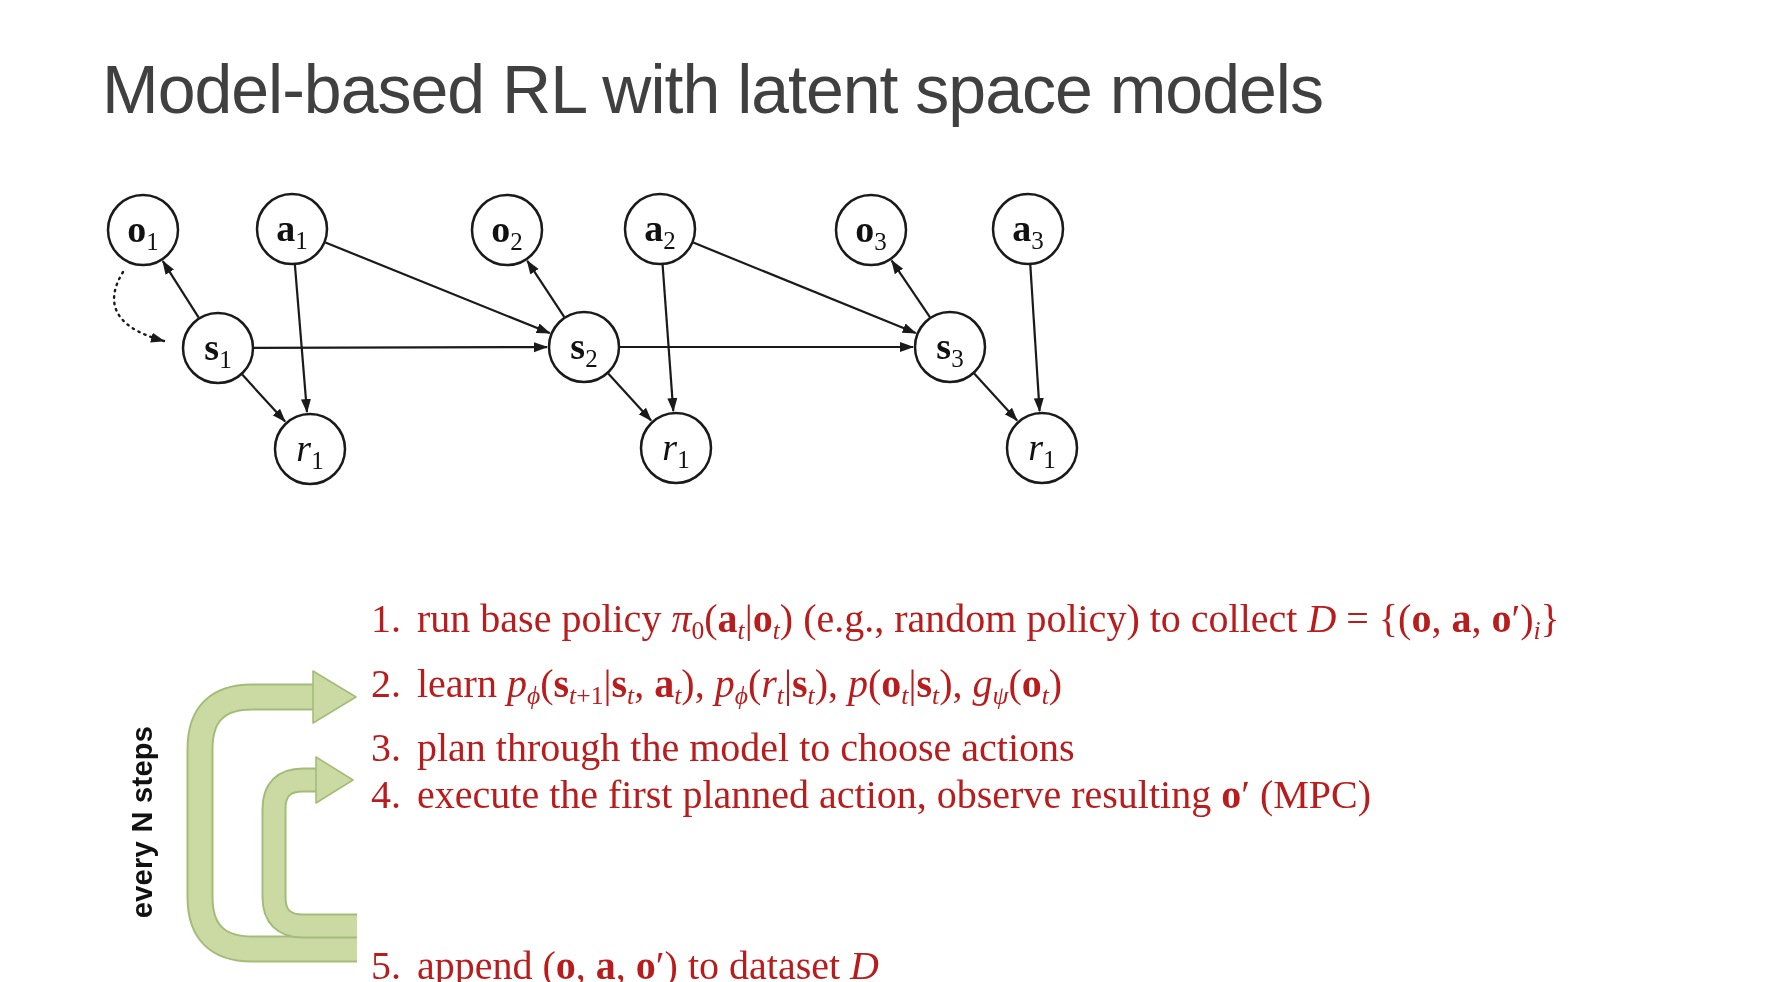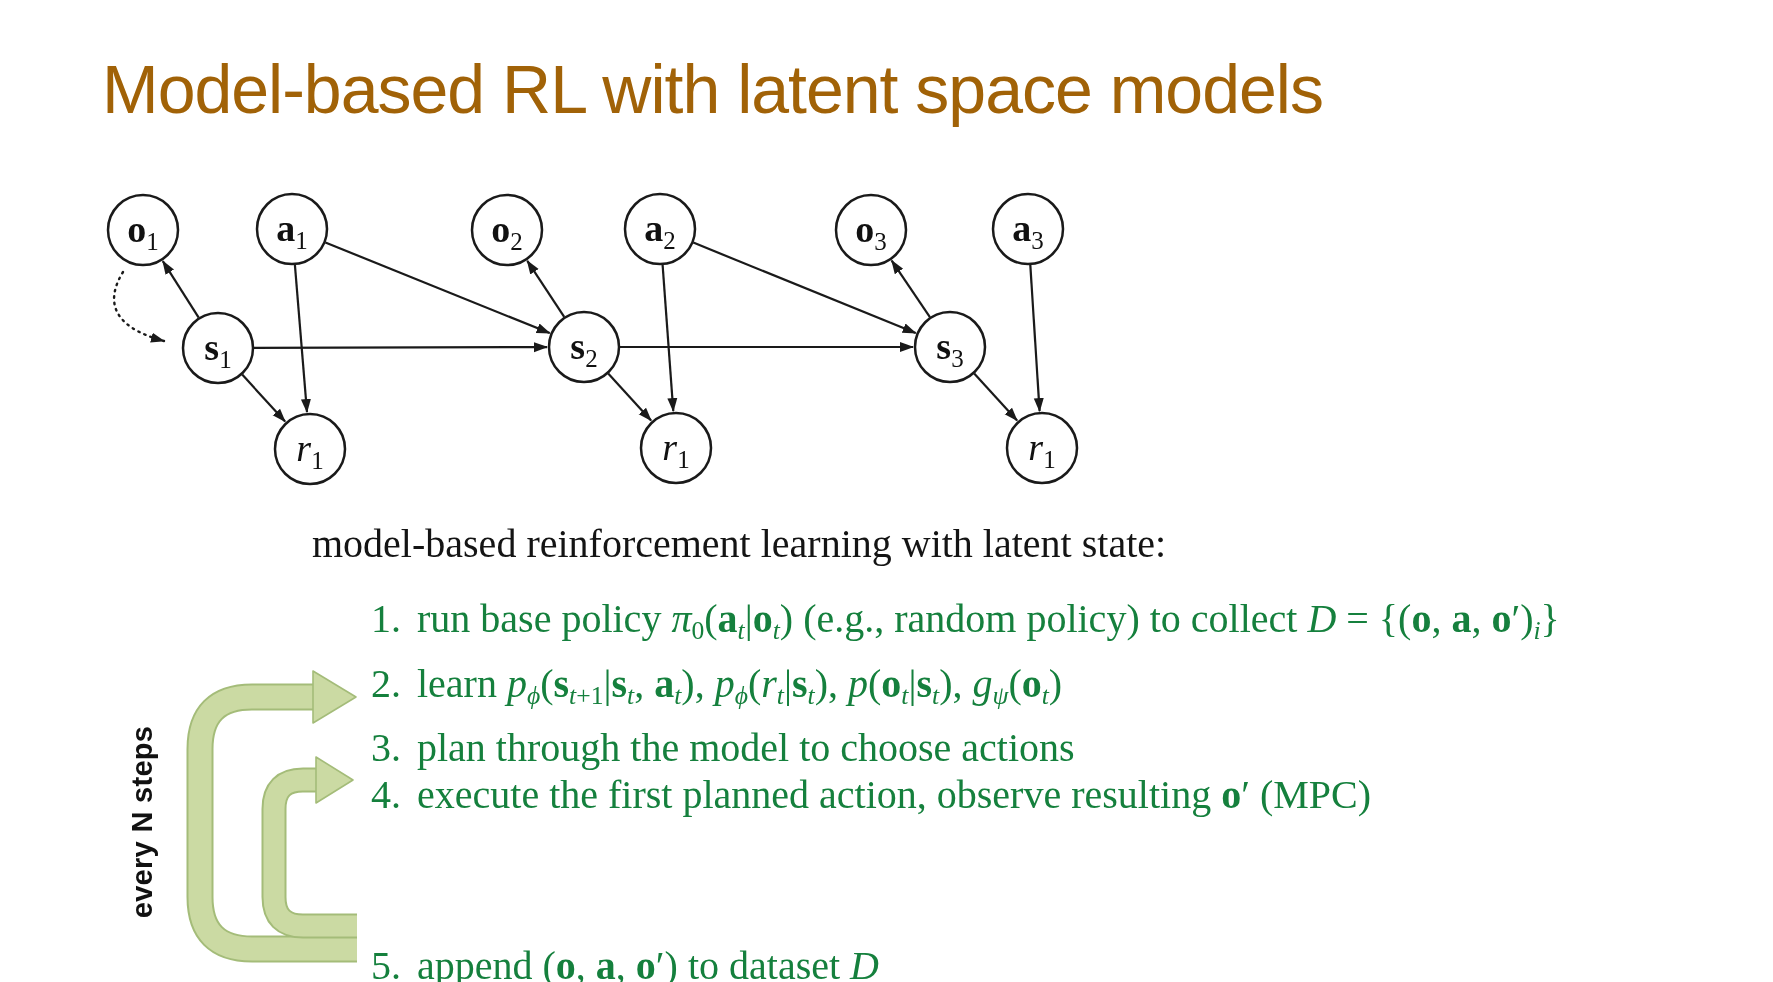--- a/index.html
+++ b/index.html
@@ -11,41 +11,41 @@
     font-family:"Liberation Serif","DejaVu Serif",serif;
     color:#1a1a1a;
   }
   .title{
     position:absolute;
     left:102px;top:50px;
     font-family:"Liberation Sans","DejaVu Sans",sans-serif;
     font-size:68px;
     font-weight:400;
     letter-spacing:-1px;
-    color:#a16207;
+    color:#404040;
     white-space:nowrap;
   }
   .diagram-svg{
     position:absolute;left:0;top:0;
   }
   .intro-line{
     position:absolute;
     left:312px;top:524px;
     font-size:40px;
     line-height:40px;
     white-space:nowrap;
     color:#141414;
   }
   .algo-item{
     position:absolute;
     left:371px;
     font-size:40px;
     line-height:40px;
     white-space:nowrap;
-    color:#15803d;
+    color:#b91c1c;
   }
   .algo-item .num{
     display:inline-block;
     width:46px;
   }
   .algo-item i{font-style:italic;}
   .algo-item b{font-weight:bold;}
   .algo-item sub{
     font-size:64%;
     vertical-align:baseline;
@@ -160,21 +160,20 @@
           <circle cx="676" cy="448" r="35" class="graph-node-circle"></circle>
           <text x="676" y="460" text-anchor="middle" class="node-label"><tspan font-size="38" font-style="italic">r</tspan><tspan font-size="25" dy="8">1</tspan></text>
         </g>
         <g>
           <circle cx="1042" cy="448" r="35" class="graph-node-circle"></circle>
           <text x="1042" y="460" text-anchor="middle" class="node-label"><tspan font-size="38" font-style="italic">r</tspan><tspan font-size="25" dy="8">1</tspan></text>
         </g>
       </g>
   </svg>
 
-  <div class="intro-line">model-based reinforcement learning with latent state:</div>
 
   <div>
       <div class="algo-item" style="top: 599px;"><span class="num">1.</span><span>run base policy <i>π</i><sub>0</sub>(<b>a</b><sub><i>t</i></sub>|<b>o</b><sub><i>t</i></sub>) (e.g., random policy) to collect <i class="cal">D</i> = {(<b>o</b>, <b>a</b>, <b>o</b>′)<sub><i>i</i></sub>}</span></div>
       <div class="algo-item" style="top: 664px;"><span class="num">2.</span><span>learn <i>p</i><sub><i>ϕ</i></sub>(<b>s</b><sub><i>t</i>+1</sub>|<b>s</b><sub><i>t</i></sub>, <b>a</b><sub><i>t</i></sub>), <i>p</i><sub><i>ϕ</i></sub>(<i>r</i><sub><i>t</i></sub>|<b>s</b><sub><i>t</i></sub>), <i>p</i>(<b>o</b><sub><i>t</i></sub>|<b>s</b><sub><i>t</i></sub>), <i>g</i><sub><i>ψ</i></sub>(<b>o</b><sub><i>t</i></sub>)</span></div>
       <div class="algo-item" style="top: 728px;"><span class="num">3.</span><span>plan through the model to choose actions</span></div>
       <div class="algo-item" style="top: 775px;"><span class="num">4.</span><span>execute the first planned action, observe resulting <b>o</b>′ (MPC)</span></div>
       <div class="algo-item" style="top: 946px;"><span class="num">5.</span><span>append (<b>o</b>, <b>a</b>, <b>o</b>′) to dataset <i class="cal">D</i></span></div>
     </div>
 
   <div class="loop-label">every N steps</div>

